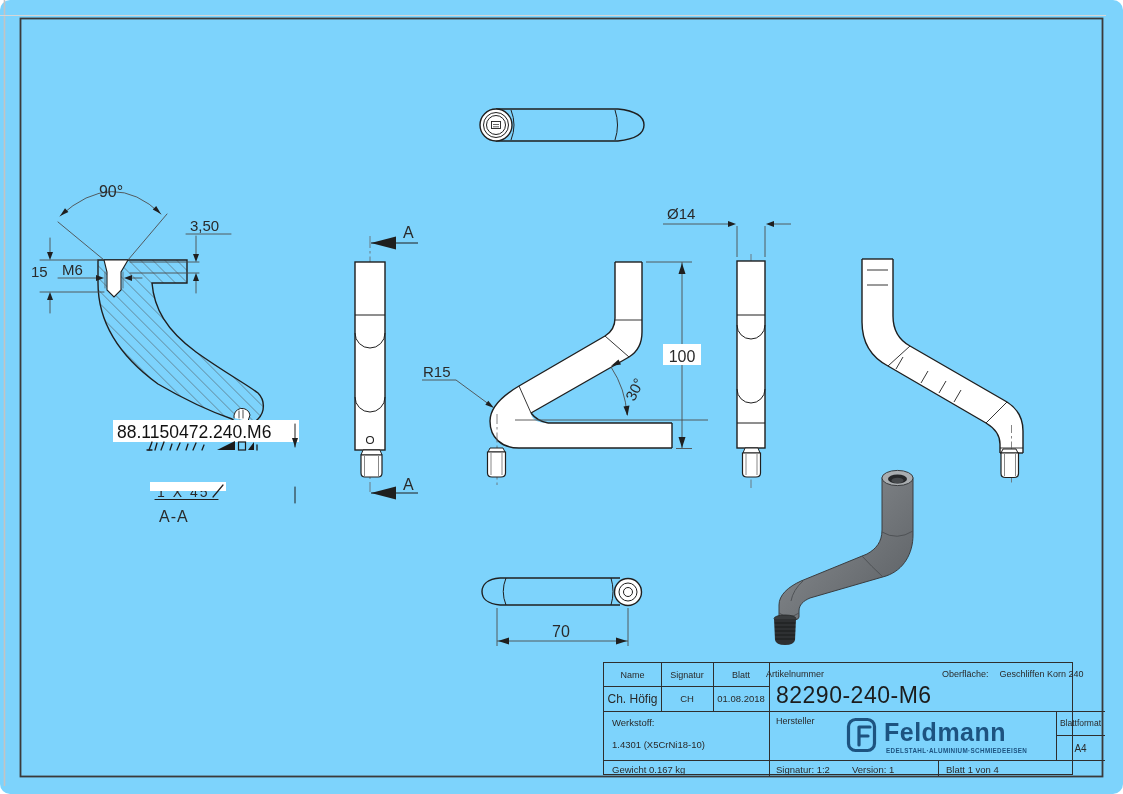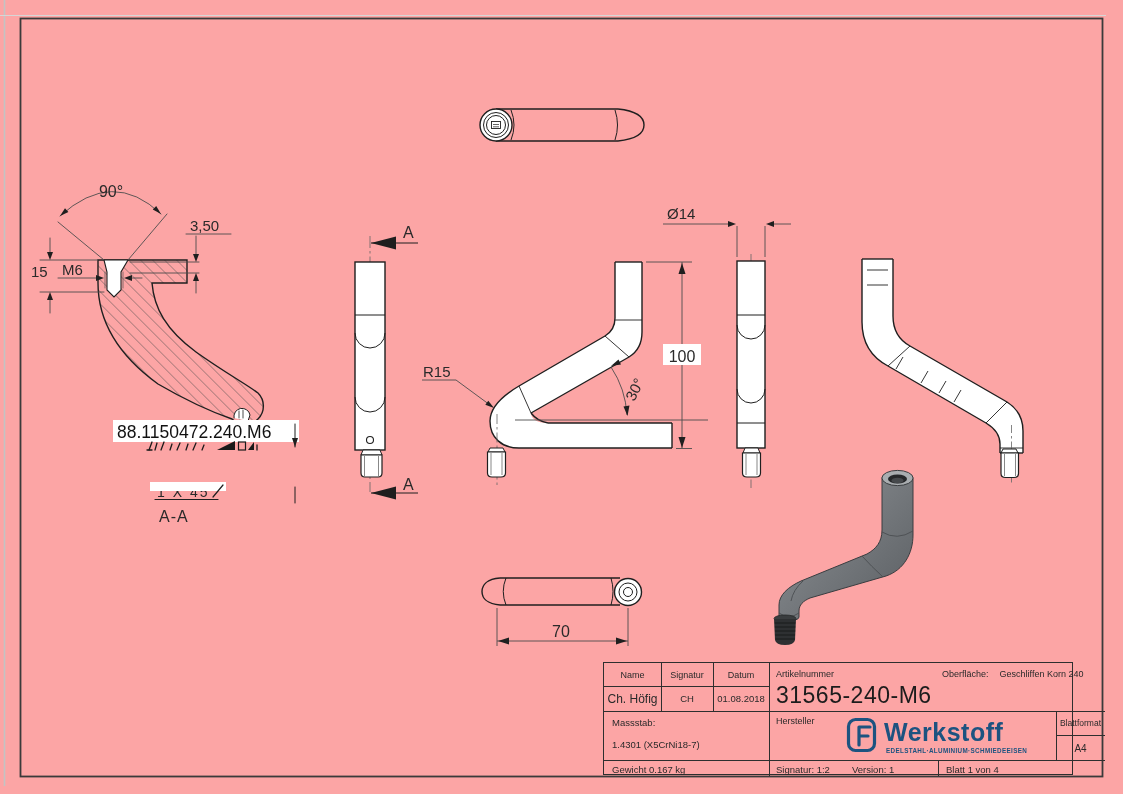--- a/index.html
+++ b/index.html
@@ -1,17 +1,17 @@
 <!DOCTYPE html>
 <html><head>
 <meta charset="utf-8">
 <style>
   html,body{margin:0;padding:0;width:1123px;height:794px;background:#ffffff;overflow:hidden;
     font-family:"Liberation Sans", sans-serif;}
-  #sheet{position:relative;width:1123px;height:794px;background:#fca5a5;}
+  #sheet{position:relative;width:1123px;height:794px;background:#7dd3fc;border-radius:10px;}
   svg{position:absolute;left:0;top:0;}
   .dimtxt{font-family:"Liberation Sans",sans-serif;fill:#2a2a2a;}
   
   #tb{position:absolute;left:603px;top:662px;width:470px;height:113px;
       border:1.4px solid #2e2e2e;box-sizing:border-box;color:#2a2a2a;}
   .tbl{position:absolute;background:#2e2e2e;}
   .cell{position:absolute;font-size:9px;color:#2a2a2a;white-space:nowrap;}
   .cen{display:flex;align-items:center;justify-content:center;text-align:center;}
   #artnr-big{font-size:23px;letter-spacing:0.5px;color:#1c1c1c;}
   #logo-word{font-size:25px;font-weight:bold;letter-spacing:0.5px;}
@@ -288,43 +288,43 @@
   <div class="tbl" style="left:165px;top:0;width:1.2px;height:113px"></div>
   <div class="tbl" style="left:0;top:23px;width:165px;height:1.2px"></div>
   <div class="tbl" style="left:0;top:48px;width:501px;height:1.2px"></div>
   <div class="tbl" style="left:0;top:97px;width:501px;height:1.2px"></div>
   <div class="tbl" style="left:452px;top:48px;width:1.2px;height:49px"></div>
   <div class="tbl" style="left:452px;top:72px;width:49px;height:1.2px"></div>
   <div class="tbl" style="left:334px;top:97px;width:1.2px;height:16px"></div>
 
   <div class="cell cen" style="left:0;top:0;width:57px;height:23px">Name</div>
   <div class="cell cen" style="left:57px;top:0;width:52px;height:23px">Signatur</div>
-  <div class="cell cen" style="left:109px;top:0;width:56px;height:23px">Datum</div>
-  <div class="cell" style="left:172px;top:6px">Artikelnummer</div>
+  <div class="cell cen" style="left:109px;top:0;width:56px;height:23px">Blatt</div>
+  <div class="cell" style="left:162px;top:6px">Artikelnummer</div>
   <div class="cell" style="left:338px;top:6px">
     <span>Oberfläche:</span>
     <span style="display:inline-block;width:6px"></span>
     <span>Geschliffen Korn 240</span>
   </div>
 
   <div class="cell cen" style="left:0;top:23px;width:57px;height:25px;font-size:12px">Ch. Höfig</div>
   <div class="cell cen" style="left:57px;top:23px;width:52px;height:25px;font-size:9.5px">CH</div>
   <div class="cell cen" style="left:109px;top:23px;width:56px;height:25px;font-size:9.5px">01.08.2018</div>
-  <div class="cell" id="artnr-big" style="left:172px;top:19px">31565-240-M6</div>
-
-  <div class="cell" style="left:8px;top:54px;font-size:9.5px">Massstab:</div>
-  <div class="cell" style="left:8px;top:76px;font-size:9.5px">1.4301 (X5CrNi18-7)</div>
+  <div class="cell" id="artnr-big" style="left:172px;top:19px">82290-240-M6</div>
+
+  <div class="cell" style="left:8px;top:54px;font-size:9.5px">Werkstoff:</div>
+  <div class="cell" style="left:8px;top:76px;font-size:9.5px">1.4301 (X5CrNi18-10)</div>
   <div class="cell" style="left:172px;top:53px">Hersteller</div>
 
   <div style="position:absolute;left:242px;top:53px;width:200px;height:42px;color:#1d5380;">
     <svg width="32" height="38" viewBox="0 0 32 38" style="position:absolute;left:0;top:1px;">
       <rect x="2.5" y="2.5" width="26" height="31" rx="7" fill="none" stroke="#1d5380" stroke-width="3.2"></rect>
       <path d="M13,10 H24 M13,10 V28 M13,19 H22" fill="none" stroke="#1d5380" stroke-width="3.2" stroke-linecap="round"></path>
     </svg>
-    <div id="logo-word" style="position:absolute;left:38px;top:2px;">Werkstoff</div>
+    <div id="logo-word" style="position:absolute;left:38px;top:2px;">Feldmann</div>
     <div id="logo-tag" style="position:absolute;left:40px;top:31px;">EDELSTAHL·ALUMINIUM·SCHMIEDEEISEN</div>
   </div>
 
   <div class="cell cen" style="left:452px;top:48px;width:49px;height:24px;font-size:8.5px">Blattformat</div>
   <div class="cell cen" style="left:452px;top:73px;width:49px;height:24px;font-size:10px">A4</div>
 
   <div class="cell" style="left:8px;top:101px;font-size:9.5px">Gewicht 0.167 kg</div>
   <div class="cell" style="left:172px;top:101px;font-size:9.5px">Signatur: 1:2</div>
   <div class="cell" style="left:248px;top:101px;font-size:9.5px">Version: 1</div>
   <div class="cell" style="left:342px;top:101px;font-size:9.5px">Blatt 1 von 4</div>

